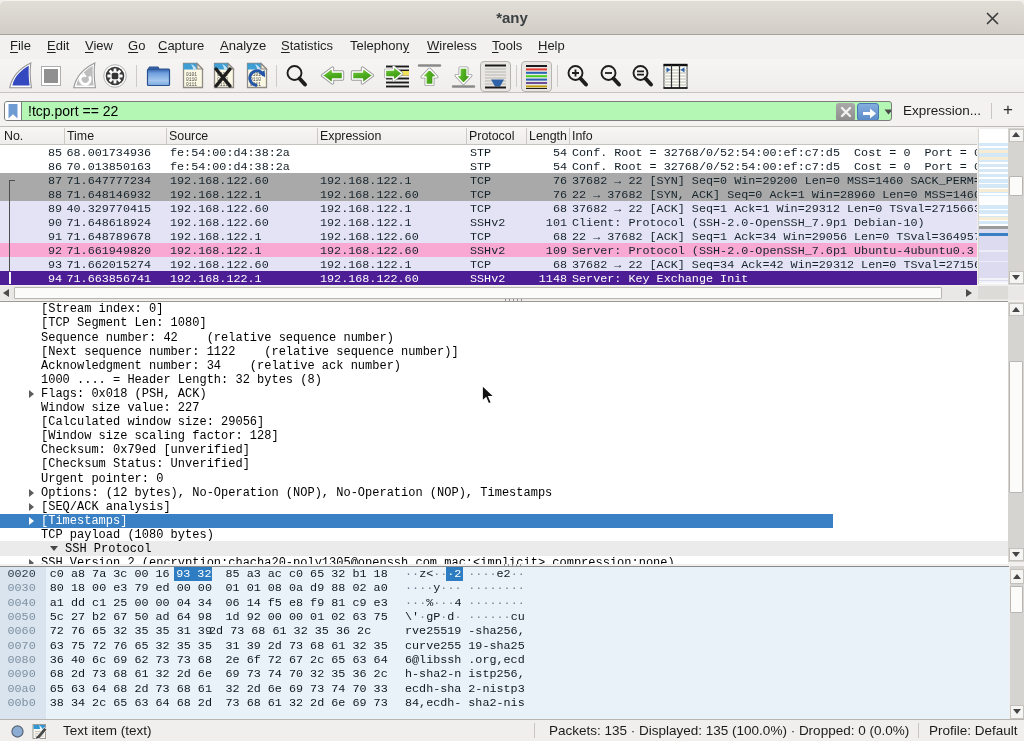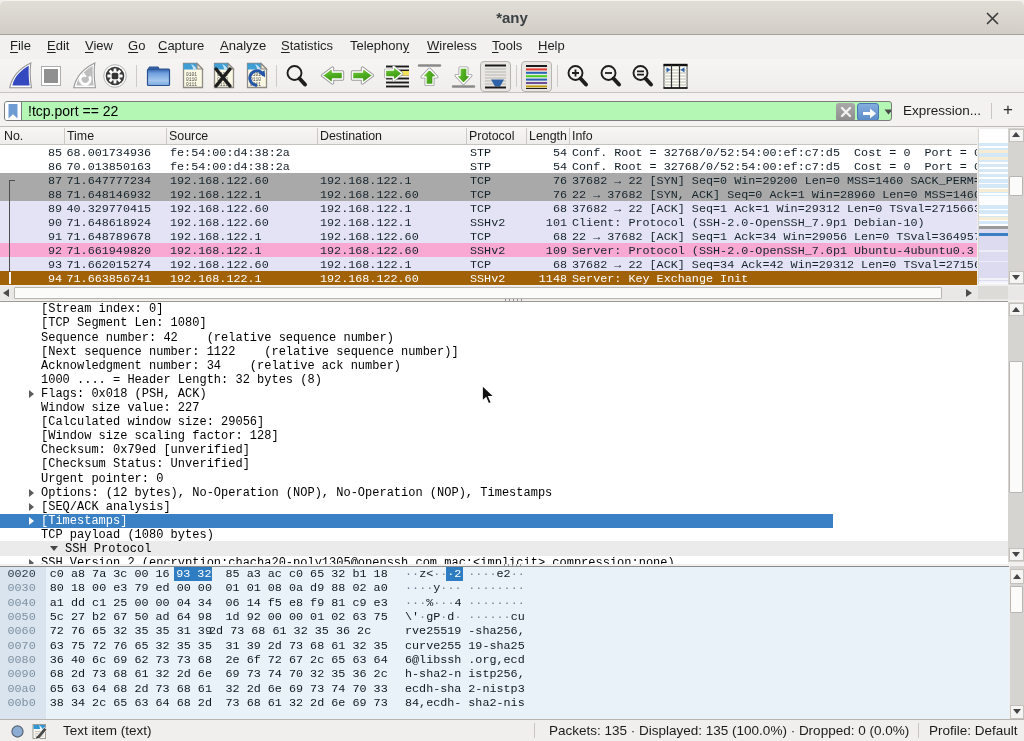--- a/index.html
+++ b/index.html
@@ -318,21 +318,21 @@
       <path d="M0.5,0.5 h8 l-4,5 z" fill="#4a4a4a"></path>
     </svg>
 </div>
 <span id="fexpr" class="abs">Expression...</span>
 <div class="ssep abs" style="left:991px;top:103px;height:16px"></div>
 <span id="fplus" class="abs">+</span>
 <div id="plheader" class="abs">
 <span class="phl" style="left:4px">No.</span>
 <span class="phl" style="left:67px">Time</span>
 <span class="phl" style="left:169px">Source</span>
-<span class="phl" style="left:320px">Destination</span>
+<span class="phl" style="left:320px">Expression</span>
 <span class="phl" style="left:469px">Protocol</span>
 <span class="phl" style="left:529px">Length</span>
 <span class="phl" style="left:572px">Info</span>
 <div class="psep" style="left:63.5px"></div>
 <div class="psep" style="left:165.5px"></div>
 <div class="psep" style="left:316.5px"></div>
 <div class="psep" style="left:465.5px"></div>
 <div class="psep" style="left:525.5px"></div>
 <div class="psep" style="left:568.5px"></div>
 </div>
@@ -411,21 +411,21 @@
     </div>
 <div class="prow" style="top:257.4px;background:#e4e3f5;color:#16242c">
       <span class="c-no">93</span>
       <span class="c-t">71.662015274</span>
       <span class="c-s">192.168.122.60</span>
       <span class="c-d">192.168.122.1</span>
       <span class="c-p">TCP</span>
       <span class="c-l">68</span>
       <span class="c-i">37682 → 22 [ACK] Seq=34 Ack=42 Win=29312 Len=0 TSval=27156</span>
     </div>
-<div class="prow" style="top:271.4px;background:#a16207;color:#ffffff">
+<div class="prow" style="top:271.4px;background:#4c1d95;color:#ffffff">
       <span class="c-no">94</span>
       <span class="c-t">71.663856741</span>
       <span class="c-s">192.168.122.1</span>
       <span class="c-d">192.168.122.60</span>
       <span class="c-p">SSHv2</span>
       <span class="c-l">1148</span>
       <span class="c-i">Server: Key Exchange Init</span>
     </div>
 </div>
 <div class="abs" style="left:9px;top:179.5px;width:1.2px;height:92px;background:#4e4e4e"></div>

